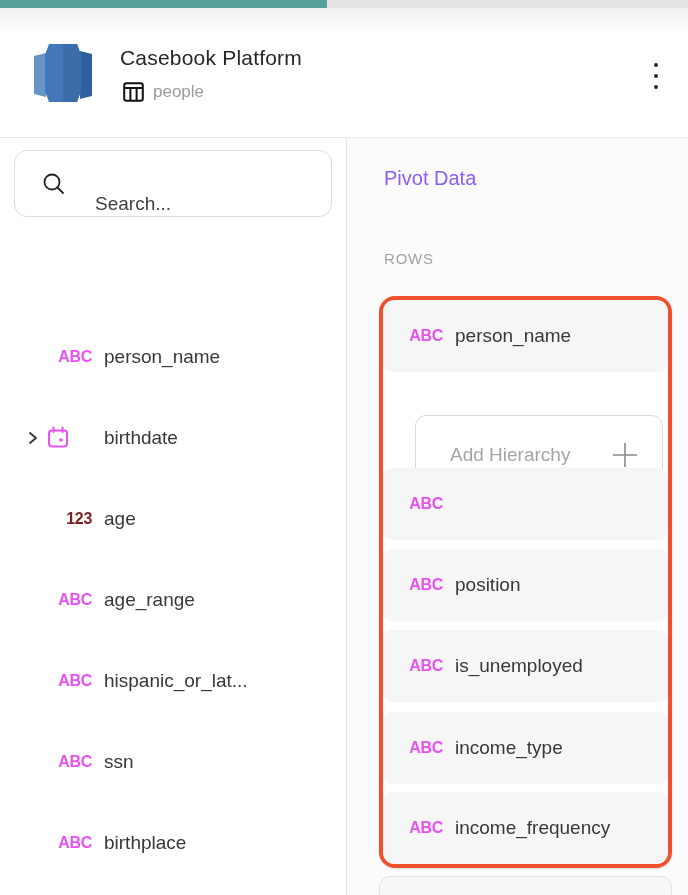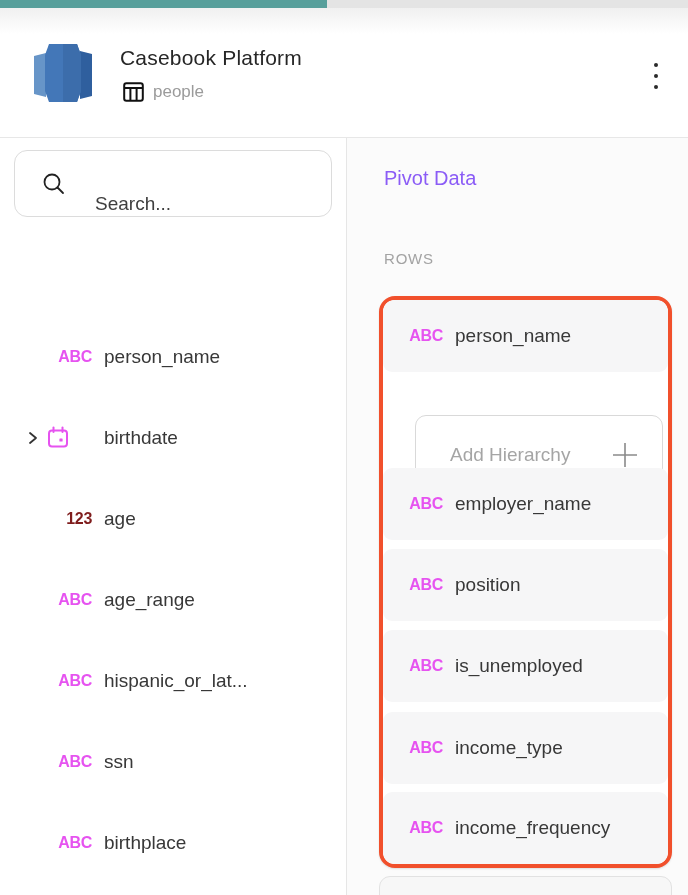--- a/index.html
+++ b/index.html
@@ -213,21 +213,20 @@
         <div class="add-hierarchy">
           <span class="ah-label">Add Hierarchy</span>
           <svg width="26" height="26" viewBox="0 0 26 26">
             <line x1="1" y1="13" x2="25" y2="13" stroke="#8a8a8a" stroke-width="1.6"></line>
             <line x1="13" y1="1" x2="13" y2="25" stroke="#8a8a8a" stroke-width="1.6"></line>
           </svg>
         </div>
 
         <div class="pivot-chip" style="top:168px;">
           <span class="type-badge text">ABC</span>
-          <span class="chip-label">employer_name</span>
         </div>
 
         <div class="pivot-chip" style="top:249px;">
           <span class="type-badge text">ABC</span>
           <span class="chip-label">position</span>
         </div>
 
         <div class="pivot-chip" style="top:330px;">
           <span class="type-badge text">ABC</span>
           <span class="chip-label">is_unemployed</span>

